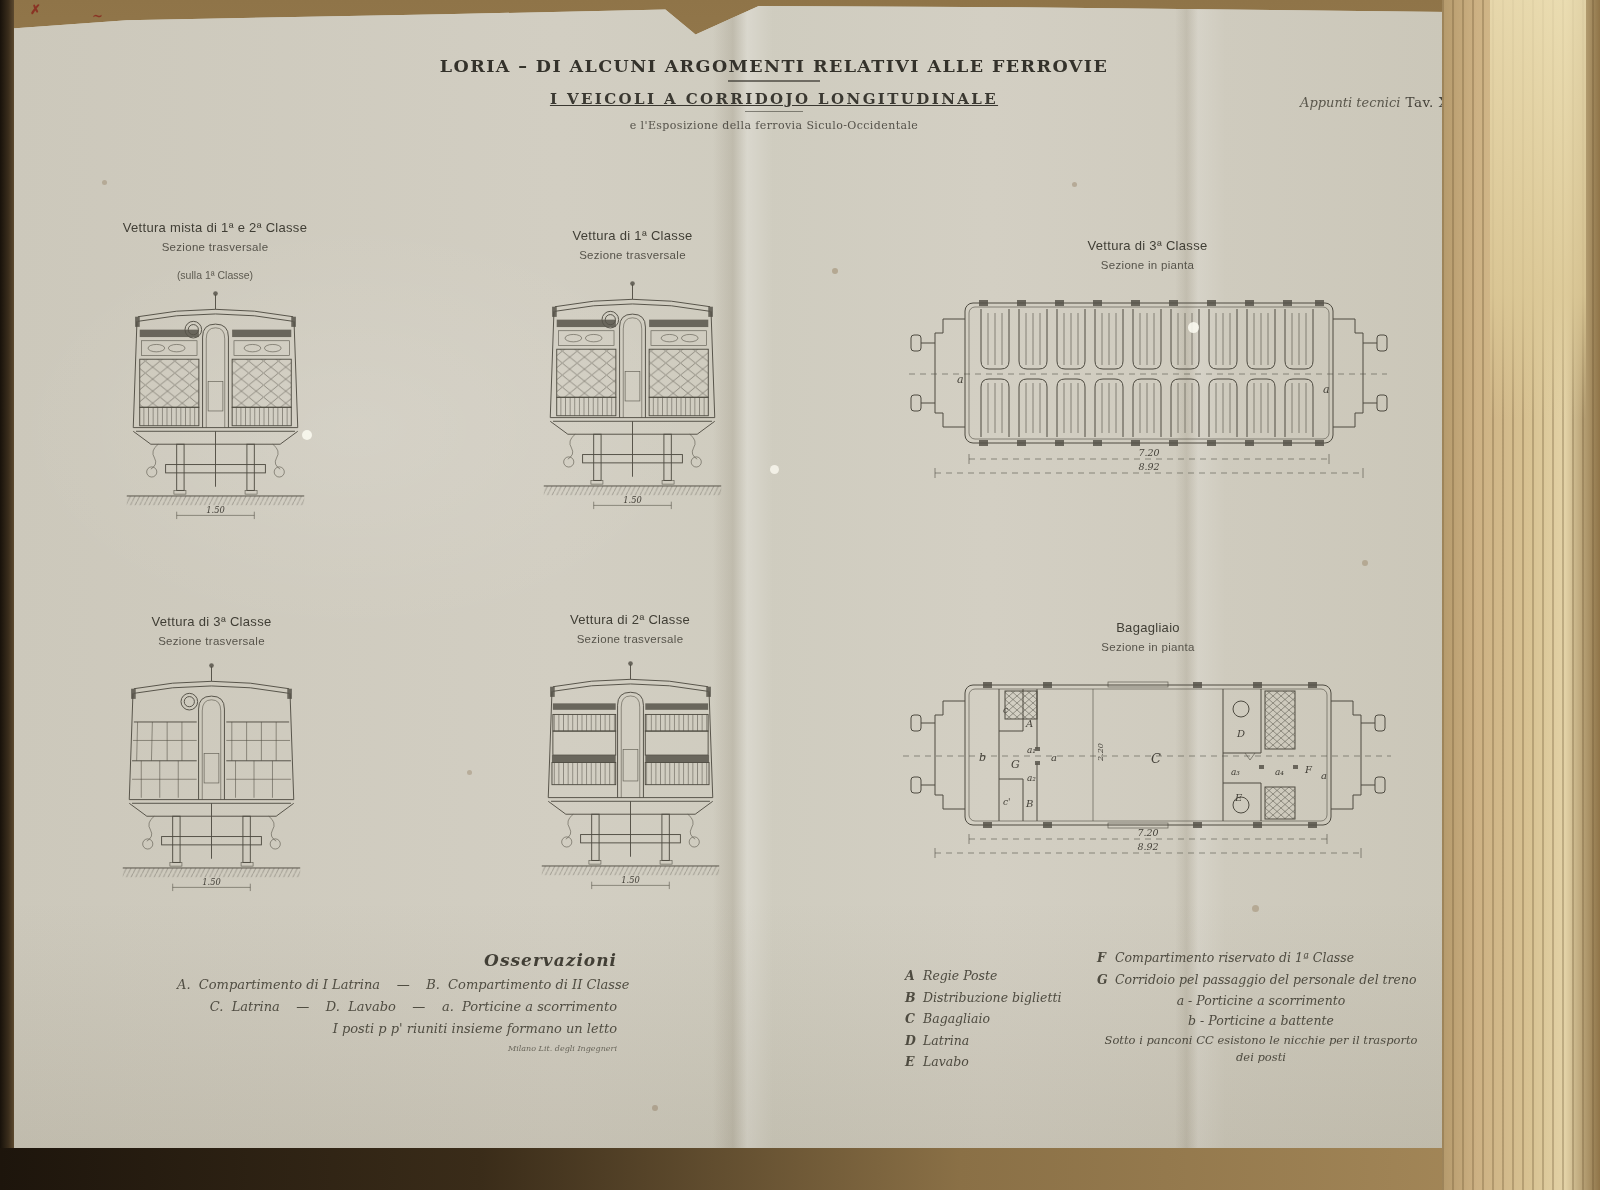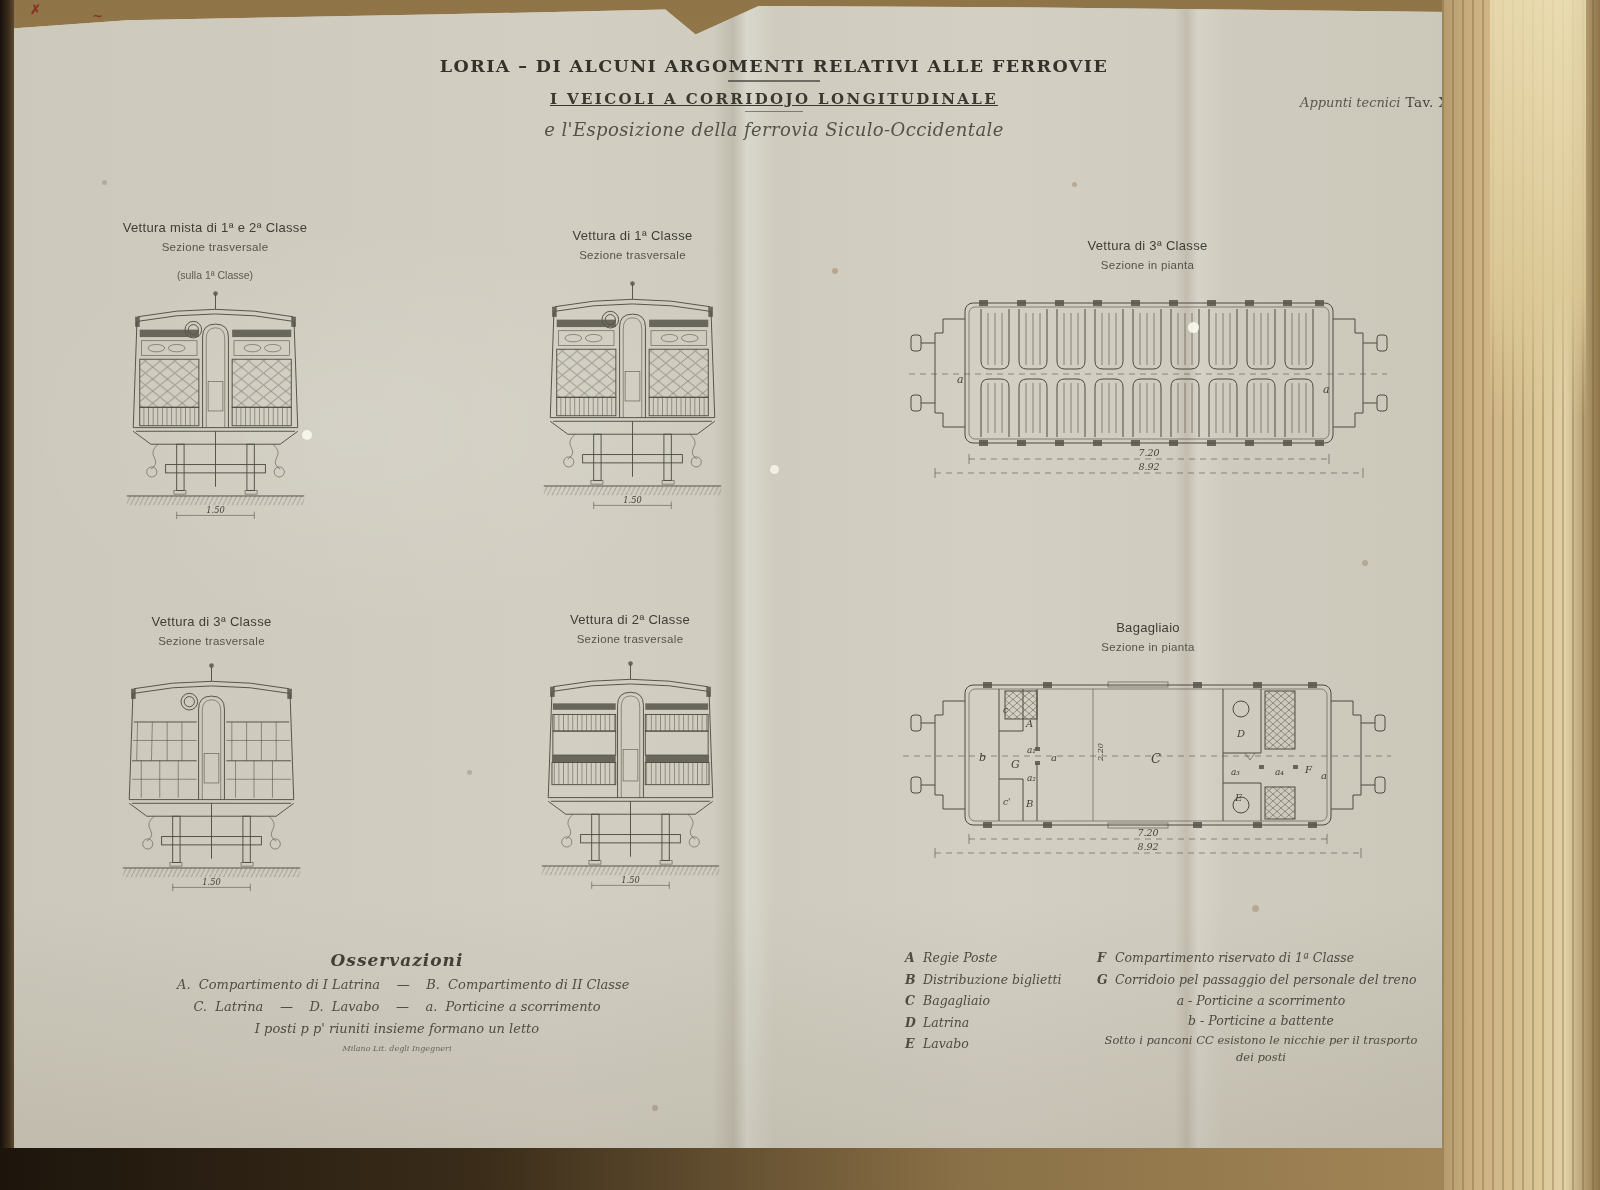--- a/index.html
+++ b/index.html
@@ -32,44 +32,44 @@
   .shade-bottom{position:absolute;left:0;top:900px;width:1436px;height:290px;
     background:linear-gradient(180deg,rgba(0,0,0,0),rgba(105,95,70,.14));}
   .stain{position:absolute;border-radius:50%;}
   .redmark{position:absolute;color:#8a3324;font-weight:bold;font-size:13px;}
 
   .header{position:absolute;left:400px;top:56px;width:724px;text-align:center;}
   .t1{font-size:17.5px;font-weight:bold;letter-spacing:1.4px;color:#34322b;}
   .rule1{width:92px;height:1.5px;background:#45423a;margin:4px auto 8px auto;opacity:.7;}
   .t2{font-size:15px;font-weight:bold;letter-spacing:2.4px;color:#3a3831;text-decoration:underline;}
   .rule2{width:58px;height:1.2px;background:#45423a;margin:3px auto 7px auto;opacity:.6;}
-  .t3{font-size:18px;color:#55524a;letter-spacing:.4px;font-style:italic;}
+  .t3{font-size:11px;color:#55524a;letter-spacing:.4px;}
   .plate-ref{position:absolute;left:1288px;top:92px;width:170px;white-space:nowrap;}
   .plate-ref .an{font-style:italic;font-size:13px;color:#5a574c;}
   .plate-ref .tv{font-size:13.5px;color:#45423a;letter-spacing:.5px;}
 
   .fig{position:absolute;text-align:center;}
   .fig-title{font-family:"Liberation Sans","DejaVu Sans",sans-serif;font-size:13px;color:#403e35;letter-spacing:.3px;}
   .fig-sub{font-family:"Liberation Sans","DejaVu Sans",sans-serif;font-size:11.5px;color:#56534a;margin-top:6px;letter-spacing:.3px;}
   .fig-sub2{font-family:"Liberation Sans","DejaVu Sans",sans-serif;font-size:10.5px;color:#5d5a50;margin-top:16px;}
   .fig svg{display:block;margin:8px auto 0 auto;}
 
   .ln{fill:none;stroke:#4e4b41;stroke-width:1;}
   .lnt{fill:none;stroke:#4e4b41;stroke-width:.7;opacity:.85;}
   .fl{fill:#57544a;stroke:none;opacity:.85;}
   .dash{fill:none;stroke:#4e4b41;stroke-width:.8;stroke-dasharray:6 5;opacity:.7;}
   text.svgt{fill:#45423a;font-family:"DejaVu Serif",serif;font-style:italic;}
 
-  .obs{position:absolute;left:165px;top:950px;width:440px;text-align:center;}
+  .obs{position:absolute;left:165px;top:950px;width:440px;text-align:right;}
   .obs-title{font-style:italic;font-weight:bold;font-size:17px;color:#423f36;letter-spacing:1px;}
   .obs-line{font-style:italic;font-size:13px;color:#504d42;margin-top:7px;white-space:pre;}
   .obs-credit{font-style:italic;font-size:8px;color:#6a675c;margin-top:8px;}
 
   .legend{position:absolute;left:893px;top:944px;width:520px;font-style:italic;font-size:12.5px;color:#4e4b40;}
-  .lg-col1{position:absolute;left:0;top:6px;width:190px;}
+  .lg-col1{position:absolute;left:0;top:24px;width:190px;}
   .lg-col2{position:absolute;left:192px;top:6px;width:328px;}
   .lg-item{margin-bottom:6.5px;white-space:nowrap;}
   .lg-letter{font-weight:bold;display:inline-block;width:18px;}
   .lg-door{text-align:center;margin-top:2px;margin-bottom:5px;white-space:nowrap;}
   .lg-note{font-size:11.5px;margin-top:3px;text-align:center;white-space:nowrap;}
 </style>
 </head>
 <body>
 
 <div class="page">

